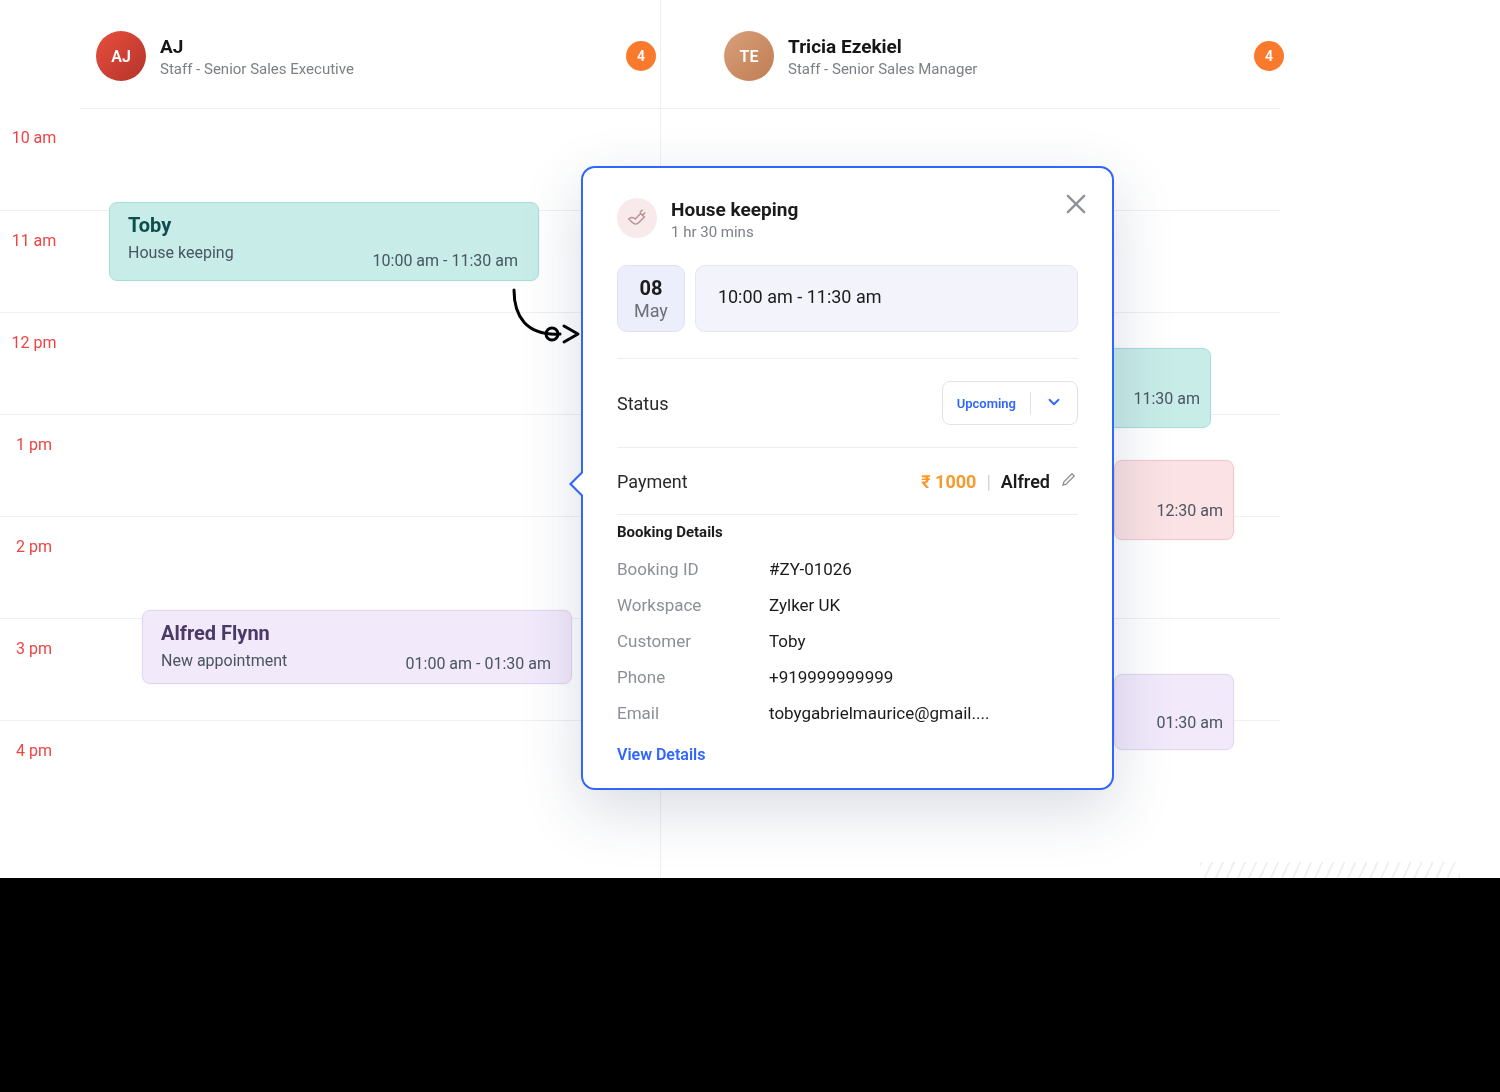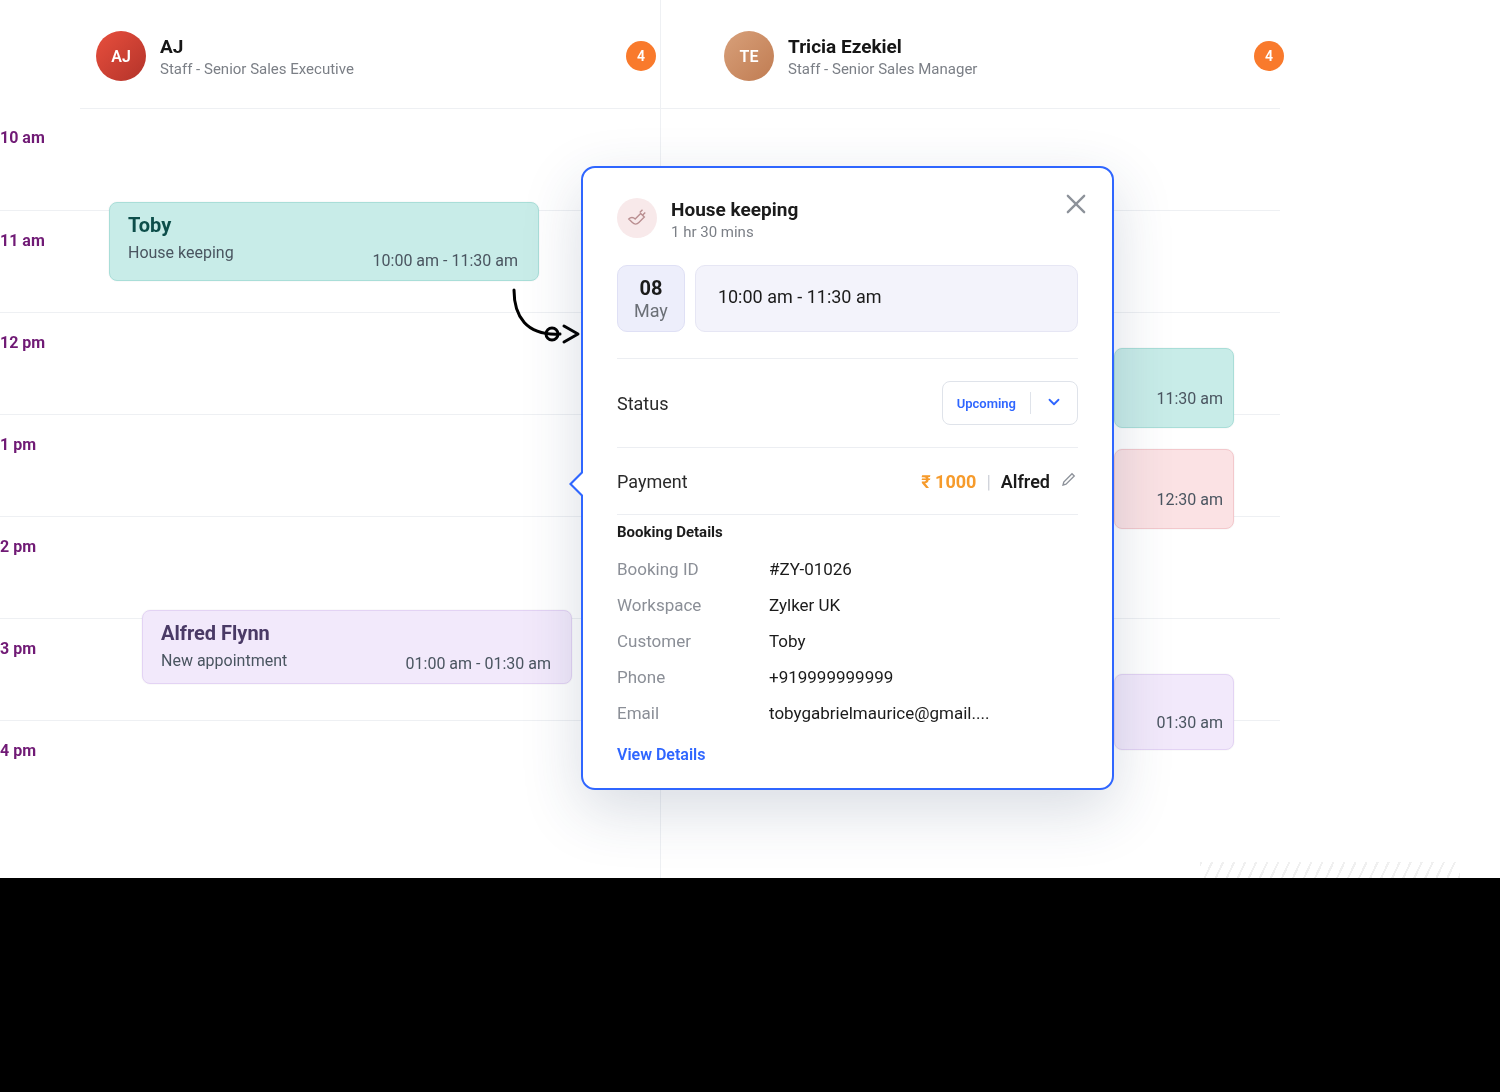--- a/index.html
+++ b/index.html
@@ -24,25 +24,24 @@
   .time-col {
     position: absolute;
     left: 0;
     top: 108px;
     width: 80px;
   }
   .time-slot {
     height: 102px;
     border-top: 1px solid #eef0f3;
     font-size: 16px;
-    color: #701a75;
+    color: #ef4444;
     padding-top: 20px;
     padding-right: 12px;
-    text-align: left;
-    font-weight: bold;
+    text-align: center;
   }
   .time-col .time-slot:first-child { border-top: none; }
   .grid {
     position: absolute;
     left: 80px;
     top: 108px;
     right: 0;
     bottom: 0;
   }
   .grid-row {
@@ -242,24 +241,24 @@
     <div class="sub">House keeping</div>
     <div class="time">10:00 am - 11:30 am</div>
   </div>
 
   <div class="event purple" style="left:142px; top:610px; width:430px; height:74px;">
     <div class="title">Alfred Flynn</div>
     <div class="sub">New appointment</div>
     <div class="time">01:00 am - 01:30 am</div>
   </div>
 
-  <div class="event teal partial" style="left:1114px; top:348px; width:120px; height:80px; padding:10px;">
+  <div class="event teal partial" style="left:1091px; top:348px; width:120px; height:80px; padding:10px;">
     <div class="sub" style="text-align:right; margin-top:30px;">11:30 am</div>
   </div>
-  <div class="event pink partial" style="left:1114px; top:449px; width:120px; height:80px; padding:10px;">
+  <div class="event pink partial" style="left:1114px; top:460px; width:120px; height:80px; padding:10px;">
     <div class="sub" style="text-align:right; margin-top:30px;">12:30 am</div>
   </div>
   <div class="event purple partial" style="left:1114px; top:674px; width:120px; height:76px; padding:10px;">
     <div class="sub" style="text-align:right; margin-top:28px;">01:30 am</div>
   </div>
 
   <svg class="arrow" viewBox="0 0 80 60">
     <path d="M6 4 C 6 30, 18 50, 52 48" fill="none" stroke="#000" stroke-width="3" stroke-linecap="round"></path>
     <circle cx="44" cy="48" r="6" fill="none" stroke="#000" stroke-width="3"></circle>
     <path d="M56 40 L70 48 L56 56" fill="none" stroke="#000" stroke-width="3" stroke-linecap="round" stroke-linejoin="round"></path>

